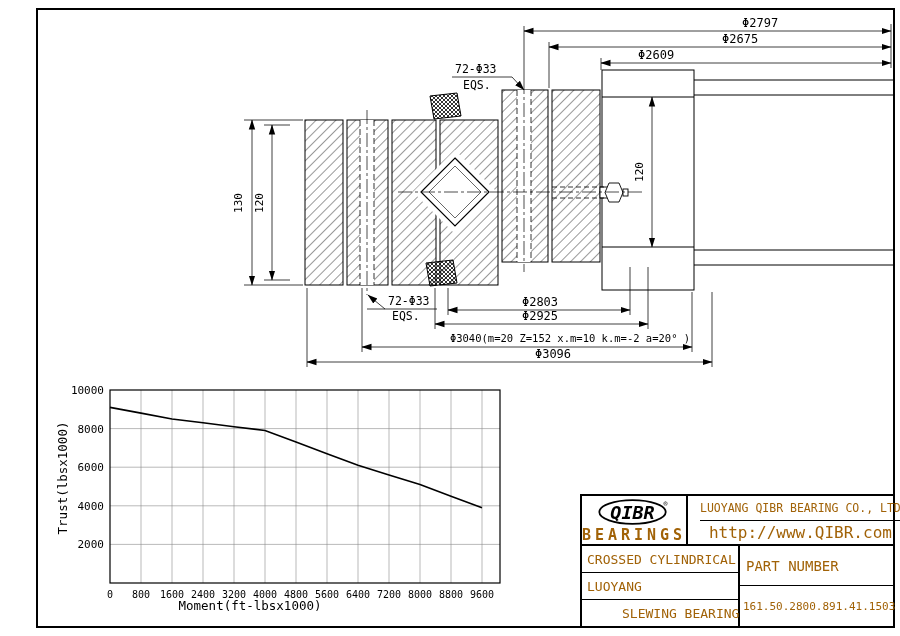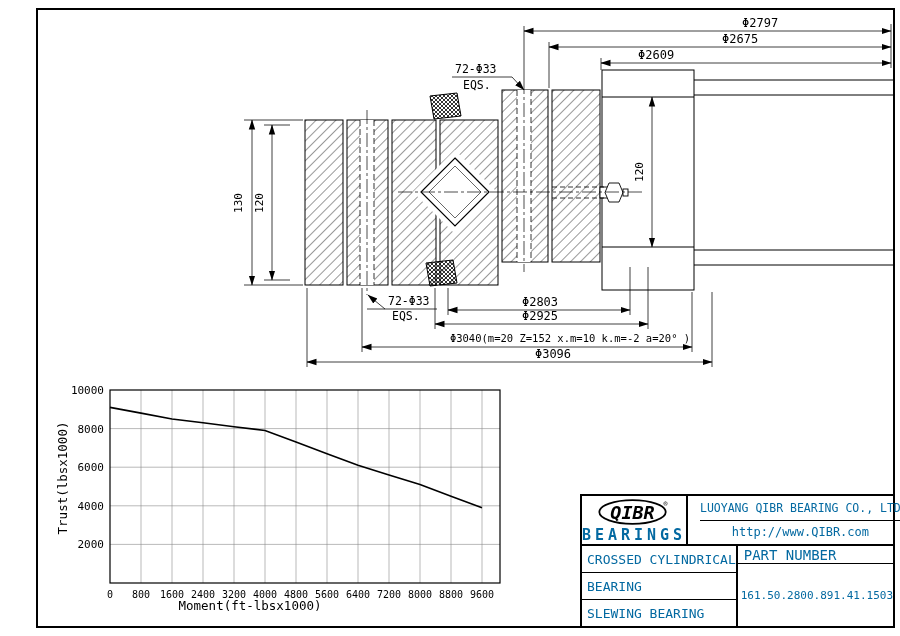--- a/index.html
+++ b/index.html
@@ -1,47 +1,47 @@
 <!DOCTYPE html>
 <html><head>
 <meta charset="utf-8">
 <style>
   * { margin:0; padding:0; box-sizing:border-box; }
   html,body { background:#fff; }
   .page {
     position:relative; width:900px; height:636px; background:#fff;
-    font-family:"DejaVu Sans Mono", monospace; color:#0369a1; overflow:hidden;
+    font-family:"DejaVu Sans Mono", monospace; color:#a16207; overflow:hidden;
   }
   .frame {
     position:absolute; left:36px; top:8px; width:859px; height:620px;
     border:2px solid #000;
   }
   svg text { font-family:"DejaVu Sans Mono", monospace; fill:#000; }
   #drawing-svg { position:absolute; left:0; top:0; }
   #chart-svg  { position:absolute; left:40px; top:378px; }
 
   .titleblock {
     position:absolute; left:580px; top:494px; width:315px; height:134px;
     border:2px solid #000; background:#fff; display:flex; flex-direction:column;
   }
   .tb-row1 { height:50px; border-bottom:2px solid #000; display:flex; }
   .tb-logo { width:106px; border-right:2px solid #000; display:flex; flex-direction:column;
              align-items:center; justify-content:center; padding-top:2px; }
   .tb-logo-sub { font-size:15px; font-weight:bold; letter-spacing:4px; margin-top:-3px; }
   .tb-company-cell { flex:1; display:flex; flex-direction:column;padding-left:12px; }
   .tb-company { flex:1; border-bottom:1px solid #000; display:flex; align-items:center;
                 justify-content:center; font-size:11.5px; white-space:nowrap; }
-  .tb-website { flex:1; display:flex; align-items:center; justify-content:center; font-size:12px; }
+  .tb-website { flex:1; display:flex; align-items:center; justify-content:center; font-size:16px; }
   .tb-row2 { flex:1; display:flex; }
   .tb-product { width:158px; border-right:2px solid #000; display:flex; flex-direction:column;justify-content:center; }
   .tb-p-line { flex:1; display:flex; align-items:center; padding-left:5px; font-size:13px;
                border-bottom:1px solid #000; white-space:nowrap; }
-  .tb-p-line.last { border-bottom:none; }
+  .tb-p-line.last { border-bottom:none;margin-left:35px; }
   .tb-part { flex:1; display:flex; flex-direction:column; }
-  .tb-part-label { height:18px; border-bottom:1px solid #000; display:flex; align-items:center;
+  .tb-part-label { height:40px; border-bottom:1px solid #000; display:flex; align-items:center;
                    padding-left:6px; font-size:14px; }
   .tb-part-number { flex:1; display:flex; align-items:center; padding-left:3px; font-size:11px;
                     white-space:nowrap; }
 </style>
 </head>
 <body>
 
 <div class="page">
 
   <div class="frame"></div>
@@ -218,21 +218,21 @@
         <div class="tb-logo-sub">BEARINGS</div>
       </div>
       <div class="tb-company-cell">
         <div class="tb-company">LUOYANG QIBR BEARING CO., LTD</div>
         <div class="tb-website">http://www.QIBR.com</div>
       </div>
     </div>
     <div class="tb-row2">
       <div class="tb-product">
         <div class="tb-p-line">CROSSED CYLINDRICAL</div>
-        <div class="tb-p-line">BEARING</div>
+        <div class="tb-p-line">LUOYANG</div>
         <div class="tb-p-line last">SLEWING BEARING</div>
       </div>
       <div class="tb-part">
         <div class="tb-part-label">PART NUMBER</div>
         <div class="tb-part-number">161.50.2800.891.41.1503</div>
       </div>
     </div>
   </div>
 
 </div>

